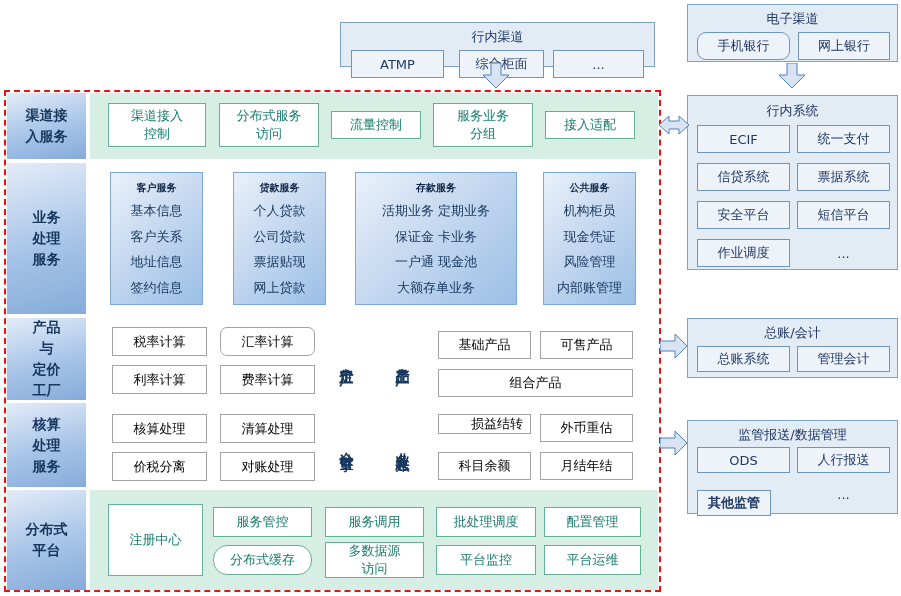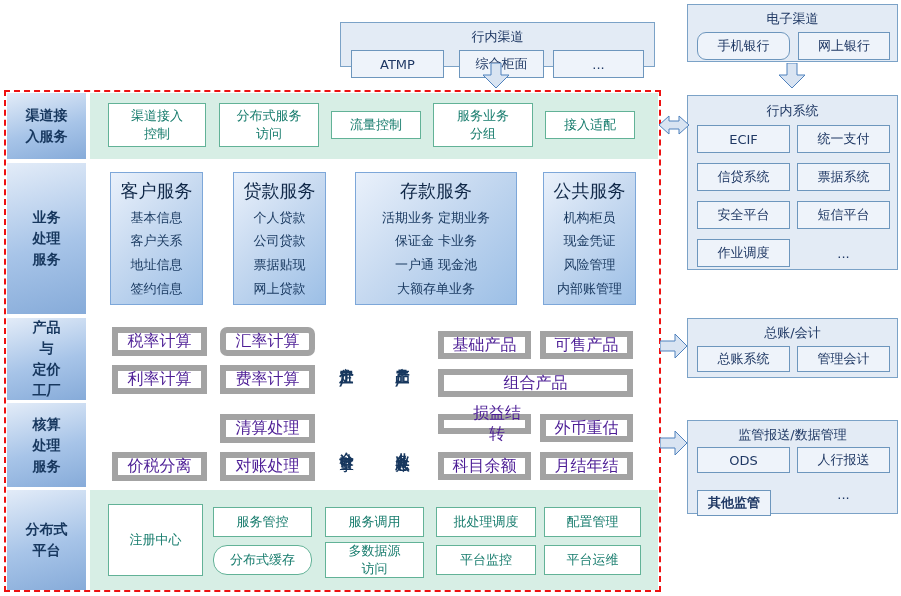--- a/index.html
+++ b/index.html
@@ -19,23 +19,23 @@
       justify-content:center;text-align:center;white-space:pre-line;line-height:1.5;}
   
   .green-bg{background:#d7eee5;}
   .gb{background:#fff;border:1px solid #62b297;color:#177c6d;font-size:13px;
       display:flex;align-items:center;justify-content:center;text-align:center;
       white-space:pre-line;line-height:1.35;}
   
   .bpanel{background:linear-gradient(135deg,#eaf1fb 0%,#c6d9f0 45%,#9cbfe6 100%);
       border:1px solid #7da7d9;display:flex;flex-direction:column;justify-content:space-evenly;
       align-items:center;color:#17375e;font-size:13px;text-align:center;}
-  .ptitle{font-weight:normal;color:#0f2747;font-size:18px;}
+  .ptitle{font-weight:bold;color:#0f2747;font-size:10px;}
   
-  .wb{background:#fff;border:6px solid #a3a3a3;color:#4c1d95;font-size:16px;
+  .wb{background:#fff;border:1px solid #a3a3a3;color:#000000;font-size:13px;
       display:flex;align-items:center;justify-content:center;text-align:center;}
   
   .vlabel{display:flex;align-items:center;justify-content:center;
       writing-mode:vertical-lr;text-orientation:upright;font-weight:bold;color:#17375e;
       font-size:14px;letter-spacing:2px;}
   .dashed{border:2px dashed #ee1111;}
   .arrow{position:absolute;}
 </style>
 </head>
 <body>
@@ -122,20 +122,21 @@
   <div class="abs wb" style="left:220px;top:365px;width:95px;height:29px;">费率计算</div>
   <div class="abs vlabel" style="left:334px;top:320px;width:26px;height:80px;">定价工厂</div>
   <div class="abs vlabel" style="left:390px;top:320px;width:26px;height:80px;">产品工厂</div>
   <div class="abs wb" style="left:438px;top:331px;width:93px;height:28px;">基础产品</div>
   <div class="abs wb" style="left:540px;top:331px;width:93px;height:28px;">可售产品</div>
   <div class="abs wb" style="left:438px;top:369px;width:195px;height:28px;">组合产品</div>
 
   <div class="abs row-label" style="left:7px;top:403px;width:79px;height:84px;">核算
 处理
 服务</div>
+  <div class="abs wb" style="left:112px;top:414px;width:95px;height:29px;">核算处理</div>
   <div class="abs wb" style="left:220px;top:414px;width:95px;height:29px;">清算处理</div>
   <div class="abs wb" style="left:112px;top:452px;width:95px;height:29px;">价税分离</div>
   <div class="abs wb" style="left:220px;top:452px;width:95px;height:29px;">对账处理</div>
   <div class="abs vlabel" style="left:334px;top:405px;width:26px;height:80px;">会计引擎</div>
   <div class="abs vlabel" style="left:390px;top:405px;width:26px;height:80px;">业务总账</div>
   <div class="abs wb" style="left:438px;top:414px;width:93px;height:20px;padding-left:25px;">损益结转</div>
   <div class="abs wb" style="left:540px;top:414px;width:93px;height:28px;">外币重估</div>
   <div class="abs wb" style="left:438px;top:452px;width:93px;height:28px;">科目余额</div>
   <div class="abs wb" style="left:540px;top:452px;width:93px;height:28px;">月结年结</div>
 

